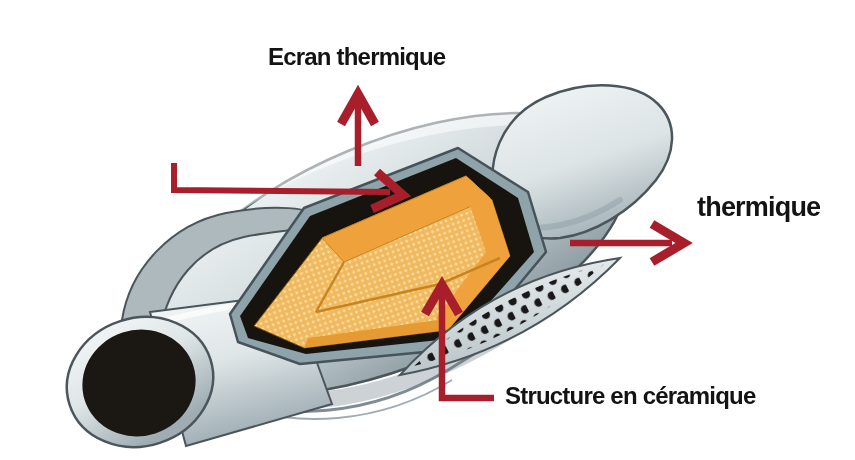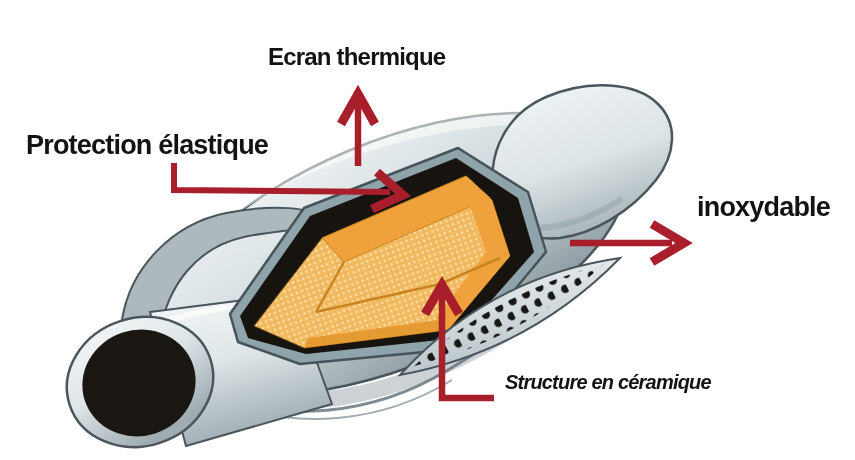--- a/index.html
+++ b/index.html
@@ -16,21 +16,21 @@
     font-weight:700;
     color:#131313;
     letter-spacing:-0.8px;
     white-space:nowrap;
     line-height:1.05;
   }
   .lbl-top{left:268px;top:44px;font-size:24px;}
   .lbl-left{left:26px;top:131px;font-size:27px;}
   .lbl-right{left:697px;top:193px;font-size:27px;line-height:29px;}
   .lbl-right span{display:block;}
-  .lbl-bottom{left:505px;top:372px;font-size:20px;font-style:italic;}
+  .lbl-bottom{left:505px;top:383px;font-size:24px;}
 </style>
 </head>
 <body>
 
 <div class="stage">
 
   <svg width="855" height="460" viewBox="0 0 855 460">
     <defs>
       <linearGradient id="metal" x1="0.15" y1="0" x2="0.55" y2="1">
         <stop offset="0" stop-color="#f0f4f5"></stop>
@@ -123,21 +123,20 @@
       </g>
       <g>
         <path d="M 494 398 L 442 398 L 442 292" stroke-width="6.5"></path>
         <path d="M 425 314 L 442 285 L 459 314" stroke-width="9"></path>
       </g>
     </g>
   </svg>
 
   <div class="lbl lbl-top">Ecran thermique</div>
 
-  <div class="lbl lbl-left">Protection élastique</div>
 
   <div class="lbl lbl-right">
-    <span>inoxydable</span>
+    <span>thermique</span>
   </div>
 
   <div class="lbl lbl-bottom">Structure en céramique</div>
 
 </div>
 
 </body></html>

